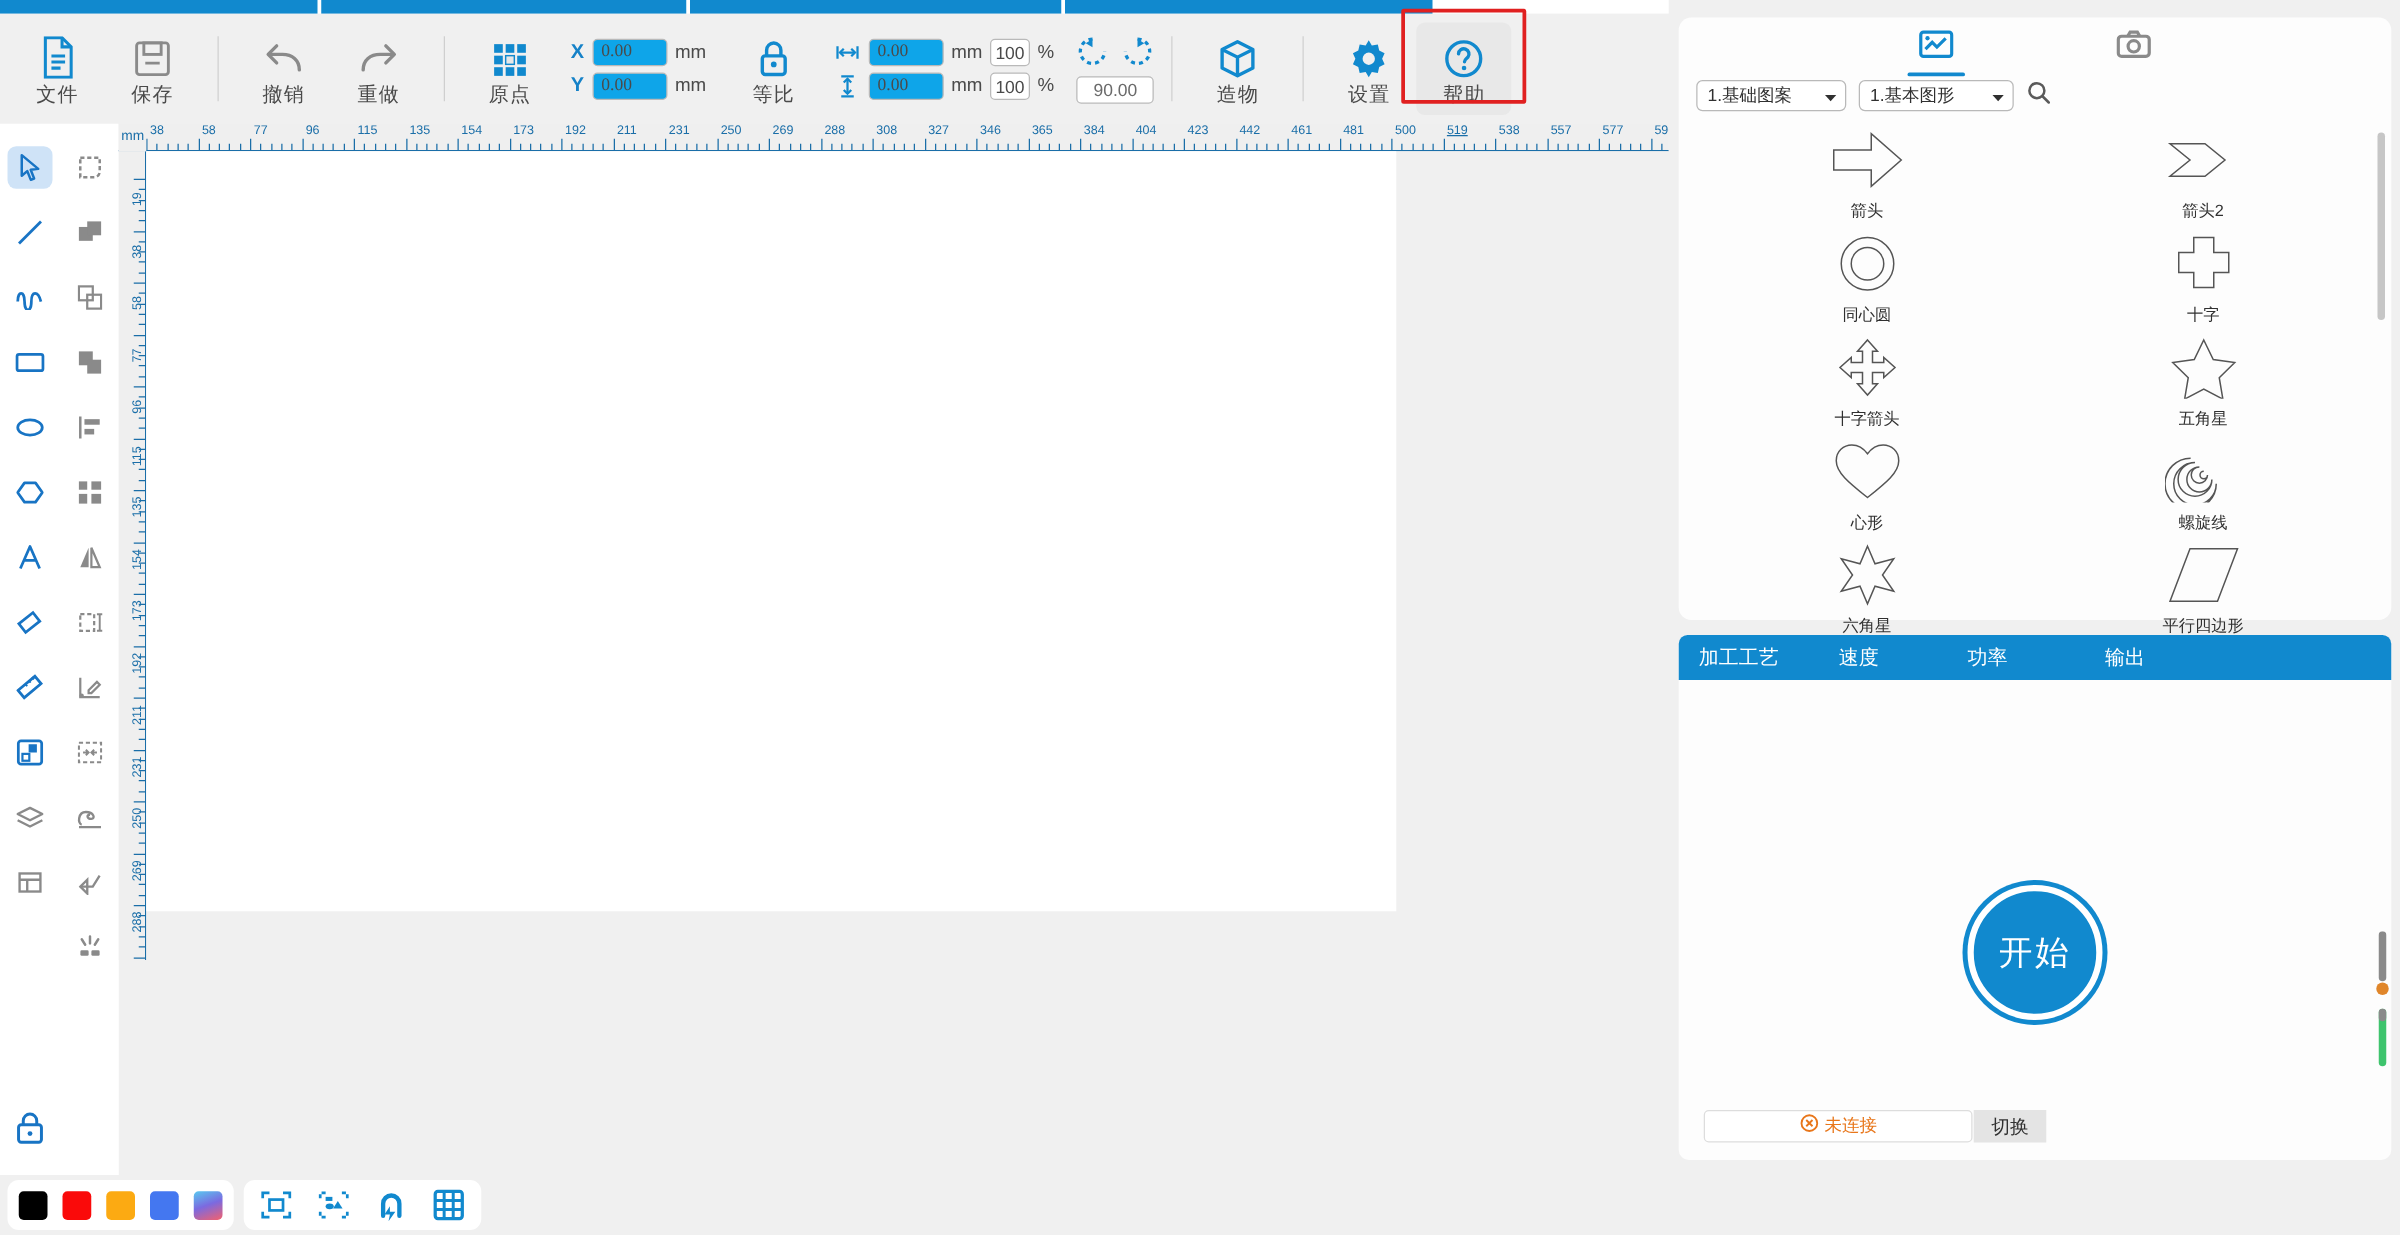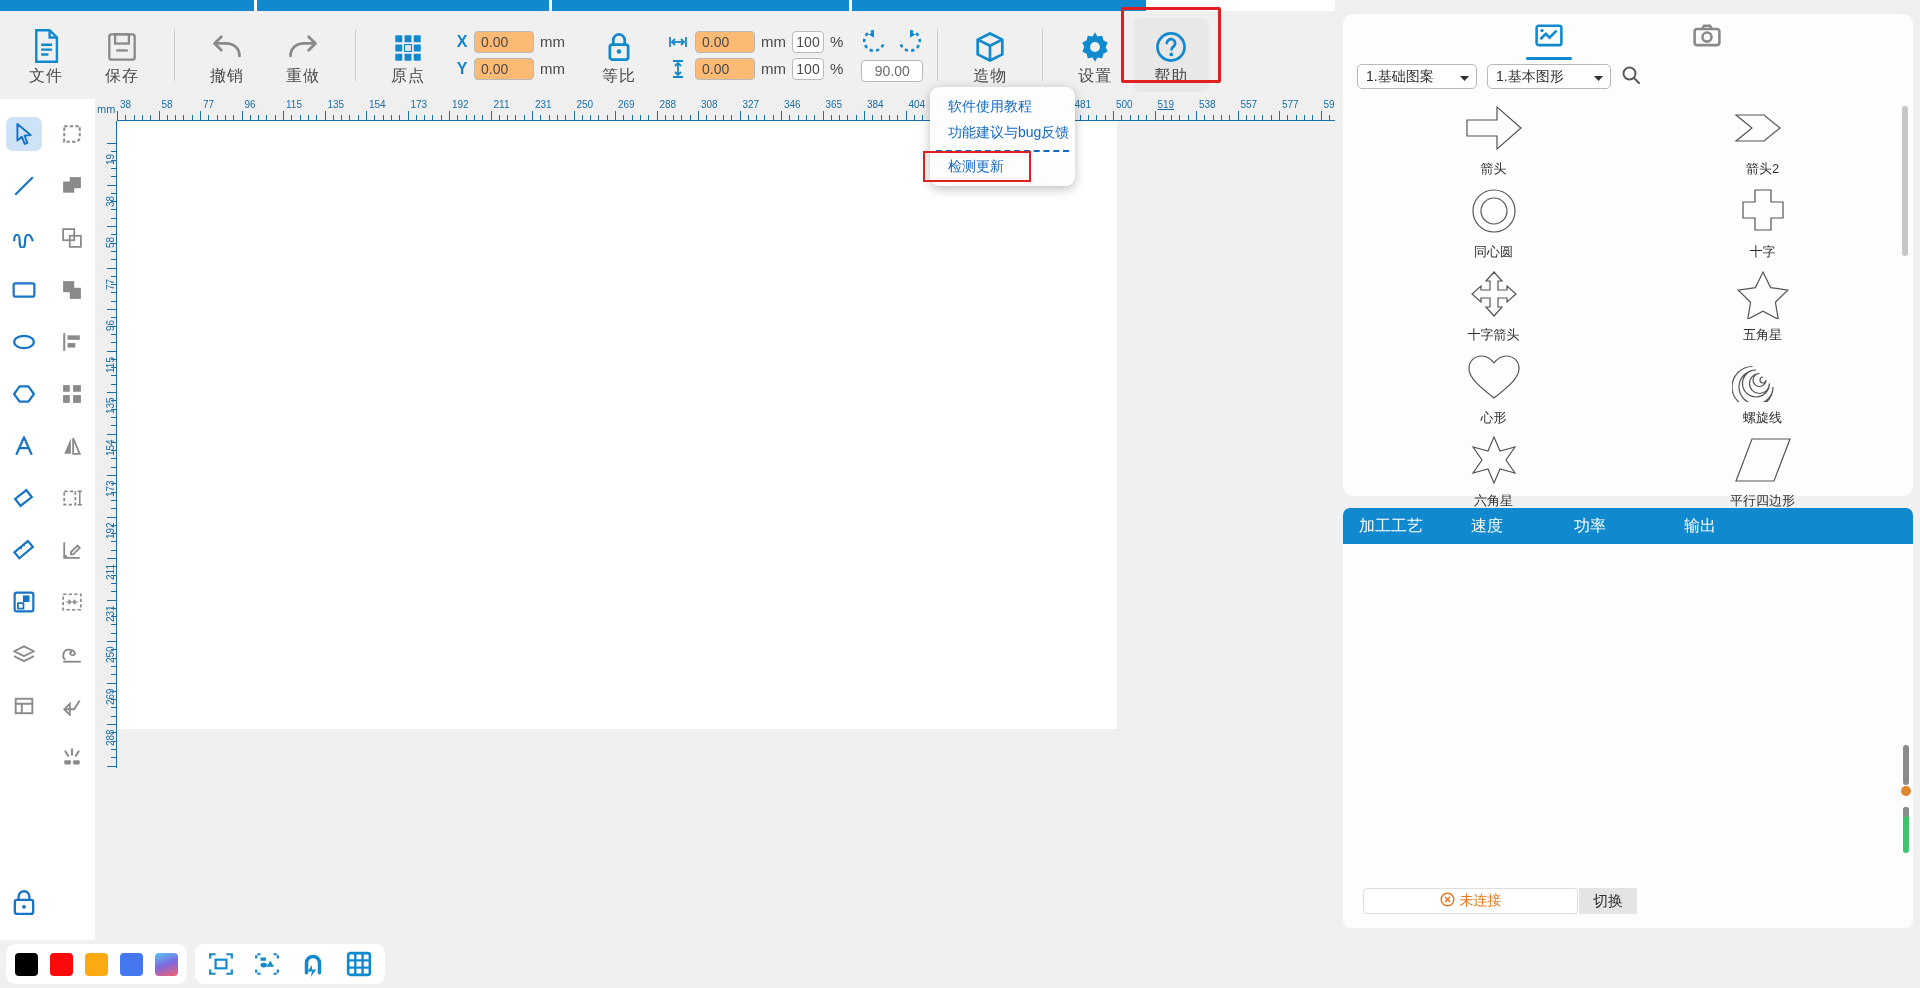--- a/index.html
+++ b/index.html
@@ -31,22 +31,22 @@
   .rbtn .lb { font-size: 16px; color: #4a4a4a; margin-top: 3px; letter-spacing: 1px; }
   .rbtn.active { background: #e8e8e8; }
   .vsep { width: 1px; height: 52px; background: #cfcfcf; margin: 0 14px; }
 
   
   .coordgrp { display: flex; align-items: center; }
   .coordrows { display: flex; flex-direction: column; gap: 5px; margin-left: 10px; }
   .crow { display: flex; align-items: center; gap: 6px; }
   .axis { font-size: 16px; font-weight: bold; color: #1682c8; width: 12px; text-align: center; }
   .numbox { width: 60px; height: 22px; border: 1px solid #b9b9b9; border-radius: 4px;
-    background: #fdba74; font-size: 14px; color: #4a4a4a; padding: 0 6px;
-    display: flex; align-items: center; font-family: Liberation Sans, sans-serif; }
+    background: #0ea5e9; font-size: 14px; color: #4a4a4a; padding: 0 6px;
+    display: flex; align-items: center; font-family: Liberation Serif, serif; }
   .unit { font-size: 15px; color: #4a4a4a; }
   .pctbox { width: 32px; height: 22px; border: 1px solid #b9b9b9; border-radius: 4px;
     background: #fff; font-size: 14px; color: #4a4a4a;
     display: flex; align-items: center; justify-content: center; }
   .dimicon { width: 22px; display: flex; align-items: center; justify-content: center; }
 
   
   .rotgrp { display: flex; flex-direction: column; align-items: center; }
   .rotrow { display: flex; gap: 10px; margin-bottom: 2px; }
   .rotbox { width: 62px; height: 22px; border: 1px solid #b9b9b9; border-radius: 4px;
@@ -336,28 +336,20 @@
               <circle cx="13.2" cy="19" r="1.5" fill="#1189ce"></circle>
             </svg>
         </span>
         <span class="lb">帮助</span>
       </div>
       <div class="help-highlight"></div>
     </div>
 
   </div>
 
-  <div class="dropdown">
-    <div class="ditem">软件使用教程</div>
-    <div class="ditem">功能建议与bug反馈</div>
-    <div class="dsep"></div>
-    <div class="dhighlight">
-      <div class="ditem">检测更新</div>
-    </div>
-  </div>
 
   <div class="leftrail">
     <div class="toolgrid">
 
       <div class="tcell sel">
           <span class="box">
         <svg width="20" height="22" viewBox="0 0 18 20">
               <path d="M3 1l12 10-5.5.6L12 18l-2.4 1-2.6-6.4L3 16z" fill="none" stroke="#1874c4" stroke-width="1.8" stroke-linejoin="round"></path>
             </svg>
           </span>
@@ -1035,20 +1027,23 @@
     </div>
 
     <div class="proccard">
       <div class="procheader">
         <span style="width:96px;text-align:center">加工工艺</span>
         <span style="width:96px;text-align:center">速度</span>
         <span style="width:110px;text-align:center">功率</span>
         <span style="width:110px;text-align:center">输出</span>
       </div>
 
+      <div class="startwrap" style="top:200px">
+        <div class="startbtn">开始</div>
+      </div>
 
       <div class="statusbar">
         <span>
           <svg width="15" height="15" viewBox="0 0 15 15">
               <circle cx="7.5" cy="7.5" r="6.3" fill="none" stroke="#e8761a" stroke-width="1.5"></circle>
               <path d="M5 5l5 5M10 5l-5 5" stroke="#e8761a" stroke-width="1.5"></path>
             </svg>
         </span>
         <span class="stxt">未连接</span>
       </div>

